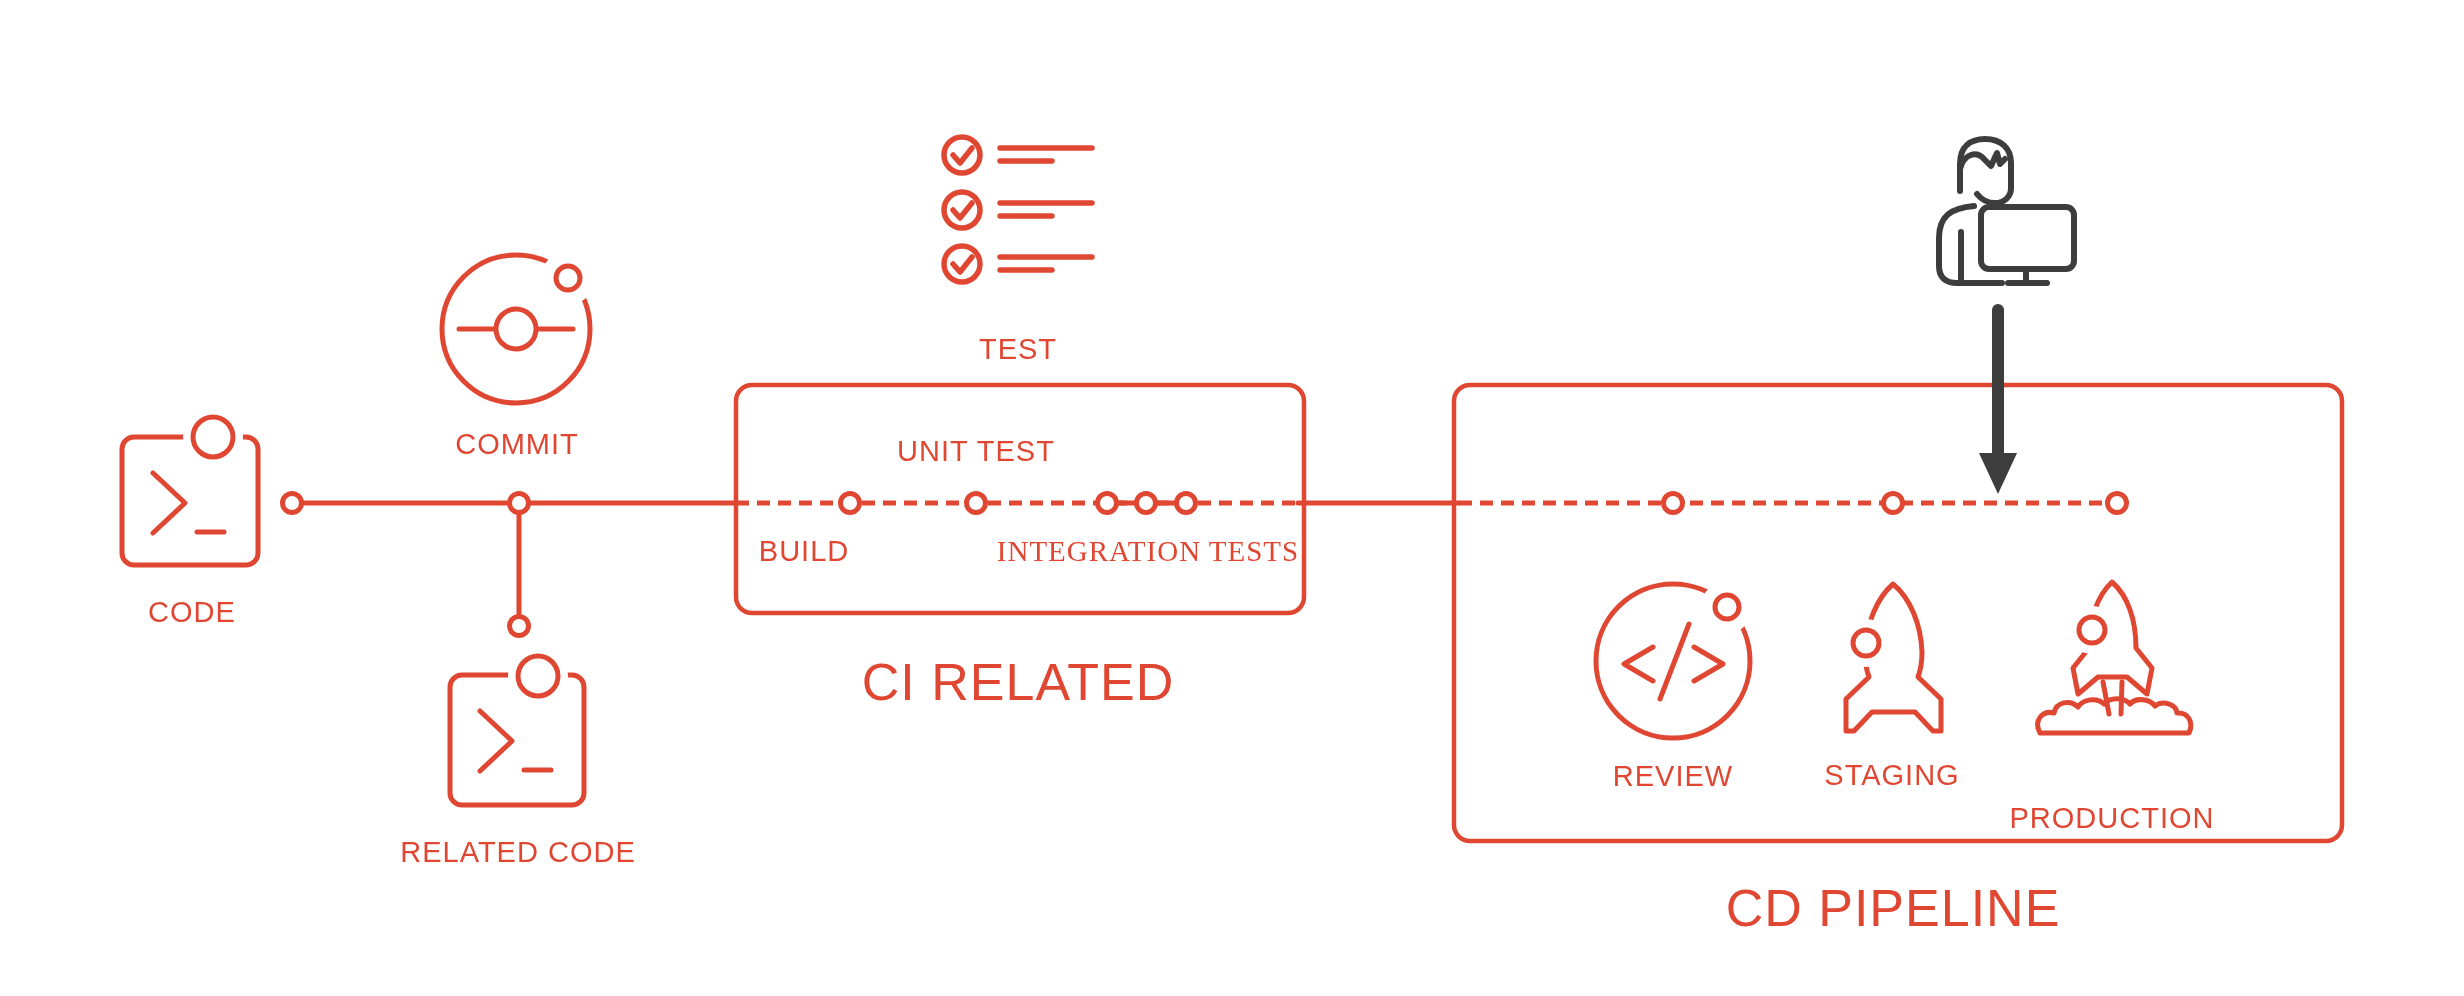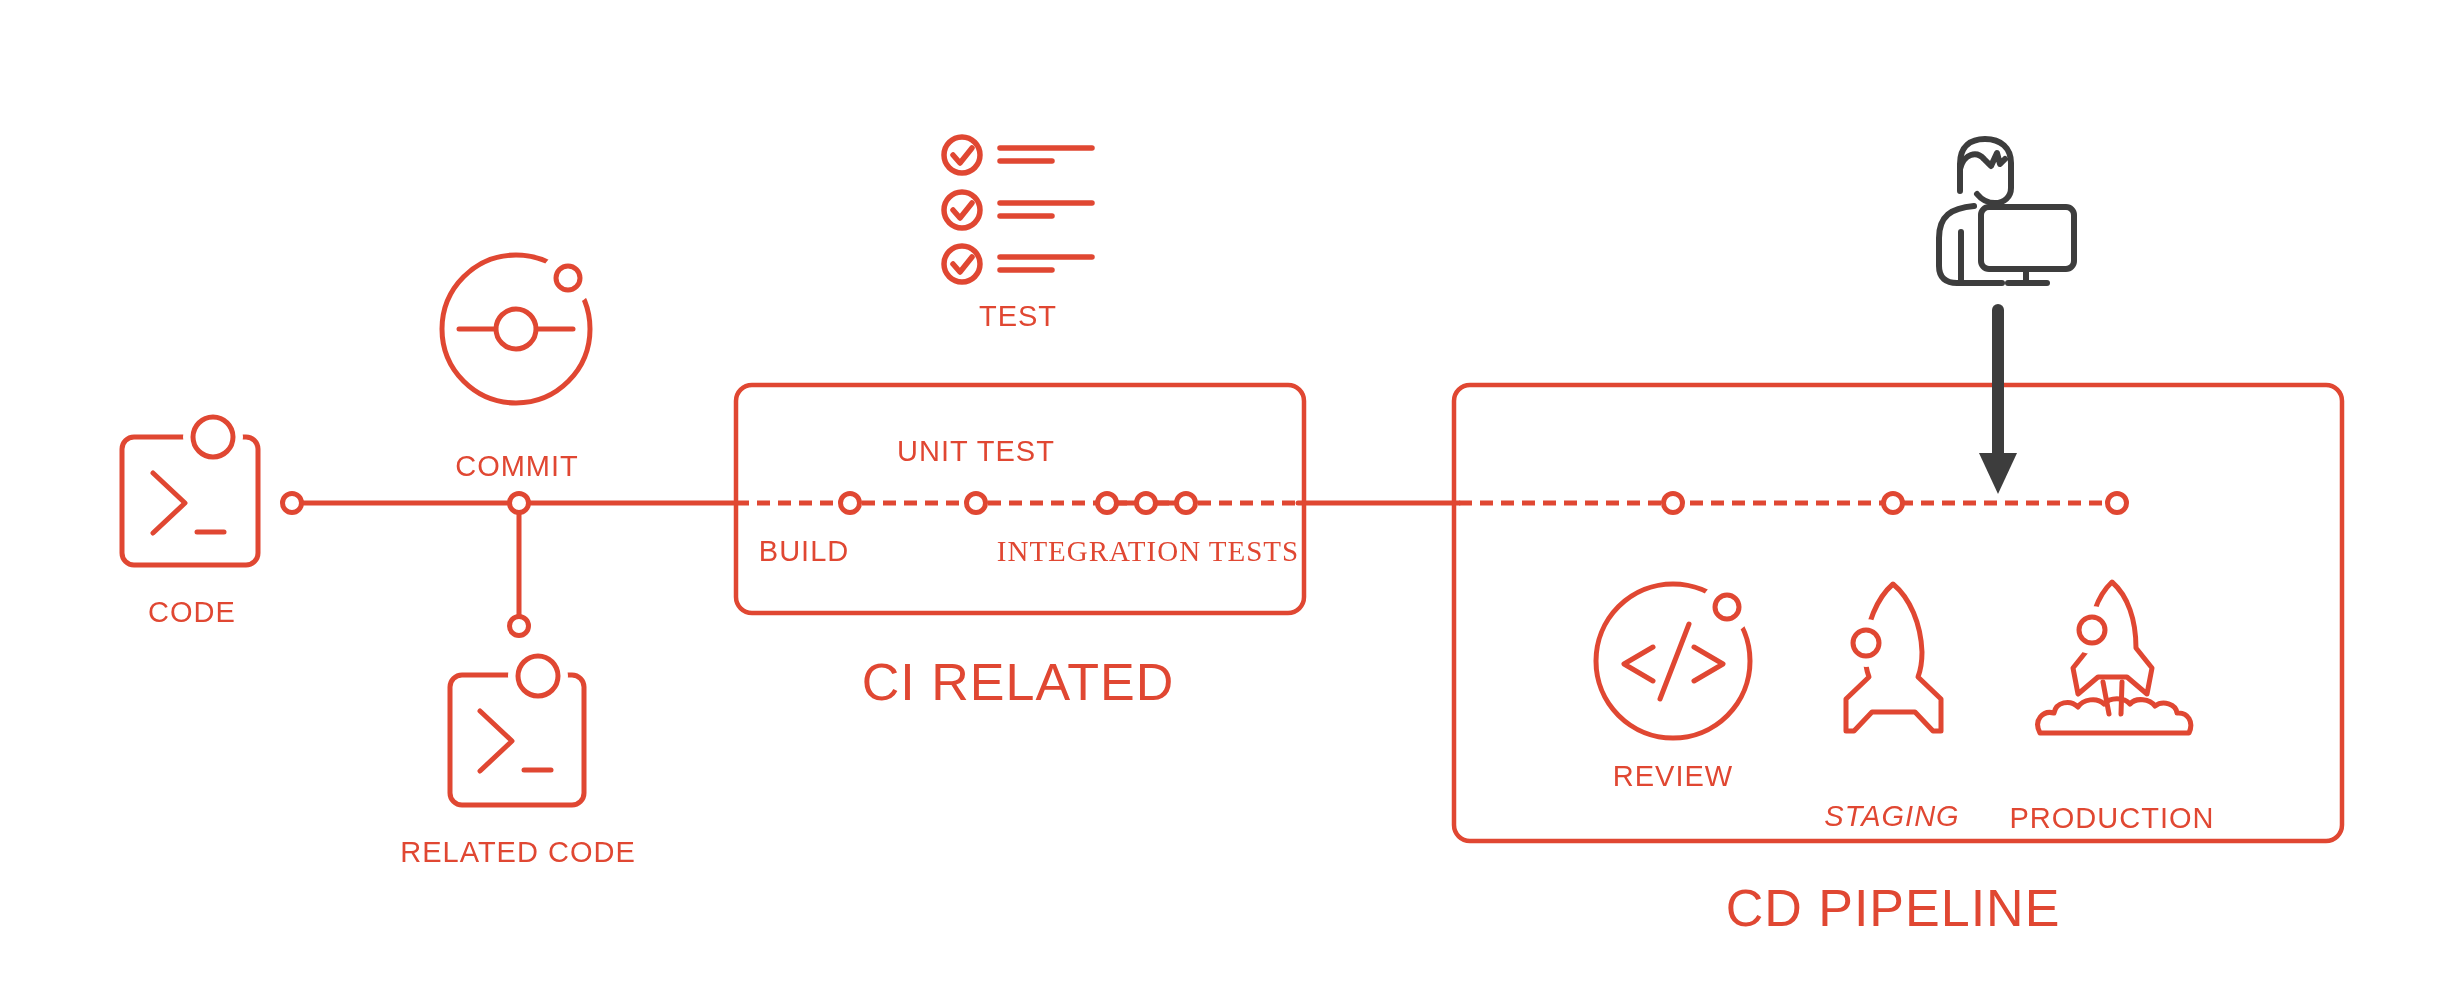--- a/index.html
+++ b/index.html
@@ -164,27 +164,27 @@
       <path d="M 2008 283 H 2047"></path>
     </g>
 
     <g>
       <path d="M 1998 310 V 456" stroke="#3d3d3d" stroke-width="12" stroke-linecap="round" fill="none"></path>
       <polygon points="1979,453 2017,453 1998,494" fill="#3d3d3d" stroke="none"></polygon>
     </g>
   </svg>
 
   <div class="label" style="left:192px;  top:598px;">CODE</div>
-  <div class="label" style="left:517px;  top:452px;">COMMIT</div>
+  <div class="label" style="left:517px;  top:430px;">COMMIT</div>
   <div class="label" style="left:518px;  top:838px;">RELATED CODE</div>
-  <div class="label" style="left:1018px; top:302px;">TEST</div>
+  <div class="label" style="left:1018px; top:335px;">TEST</div>
 
   <div class="label" style="left:804px;  top:537px;">BUILD</div>
   <div class="label" style="left:976px;  top:437px;">UNIT TEST</div>
   <div class="label" style="left:1148px; top:537px;font-family:Liberation Serif, serif;">INTEGRATION TESTS</div>
   <div class="label title" style="left:1018px; top:656px;">CI RELATED</div>
 
   <div class="label" style="left:1673px; top:762px;">REVIEW</div>
-  <div class="label" style="left:1892px; top:802px;font-style:italic;">STAGING</div>
+  <div class="label" style="left:1892px; top:761px;">STAGING</div>
   <div class="label" style="left:2112px; top:804px;">PRODUCTION</div>
   <div class="label title" style="left:1893px; top:882px;">CD PIPELINE</div>
 
 </div>
 
 </body></html>

